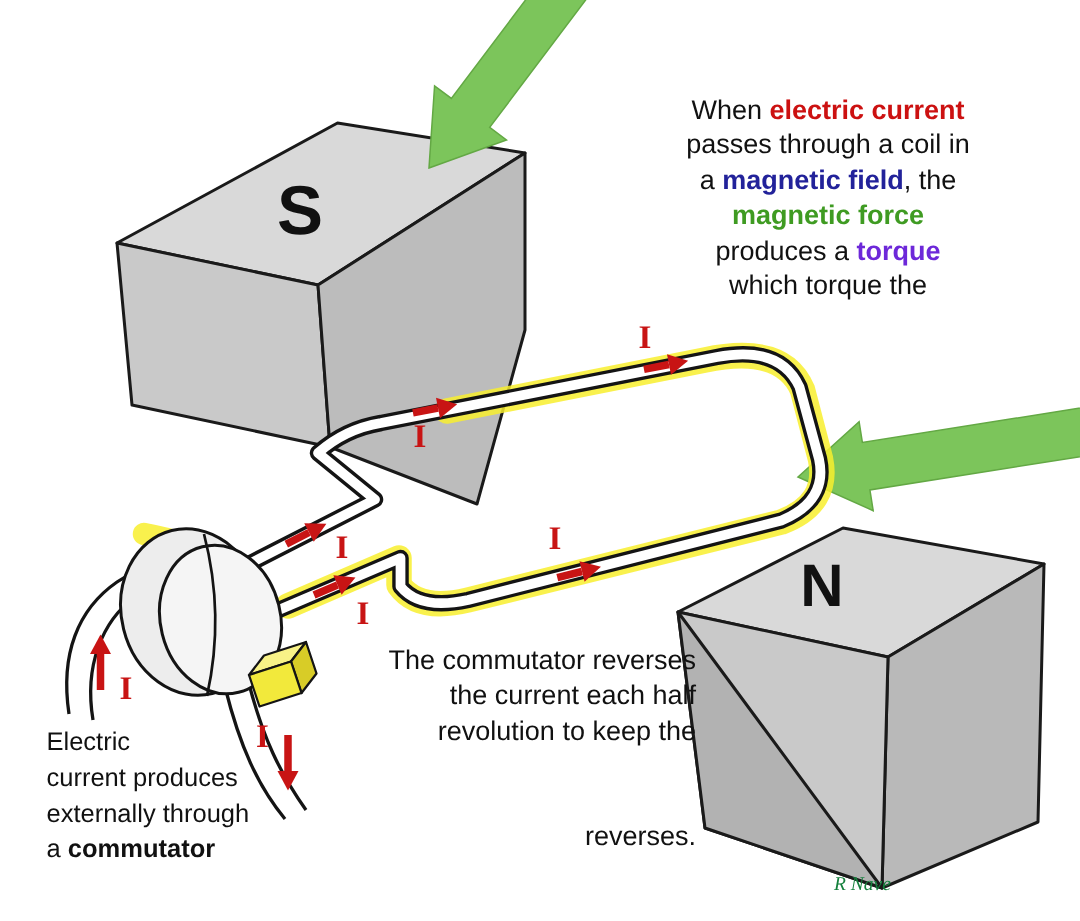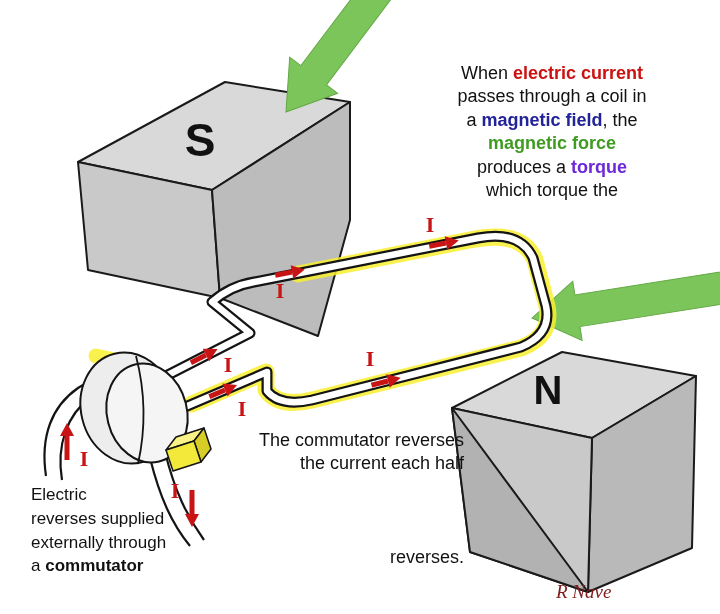--- a/index.html
+++ b/index.html
@@ -19,21 +19,21 @@
   #caption .bold{font-weight:bold;color:#6d28d9;margin-top:20px;}
   #supply-note{
     left:8px;top:483px;width:190px;font-size:17px;line-height:1.4;color:#111;text-align:left;margin-left:23px;
   }
   #supply-note .bold{font-weight:bold;}
   #commutator-note{
     left:224px;top:429px;width:240px;font-size:18px;line-height:1.3;color:#111;text-align:right;
   }
   #attribution{
     left:556px;top:581px;font-family:"Liberation Serif", serif;
-    font-style:italic;font-size:19px;color:#7f1d1d;
+    font-style:italic;font-size:13px;color:#15803d;
   }
   .sn-label{font-family:"Liberation Sans", sans-serif;font-weight:bold;fill:#111;}
   .i-label{font-family:"Liberation Serif", serif;font-weight:bold;font-size:22px;fill:#c81414;}
 </style>
 </head>
 <body>
 
 <div id="stage">
 
   <svg id="diagram" width="720" height="614" viewBox="0 0 720 614">
@@ -132,29 +132,29 @@
     <span>When </span><span class="red">electric current</span><br>
     <span>passes through a  coil in</span><br>
     <span>a </span><span class="navy">magnetic field</span><span>, the</span><br>
     <span class="green">magnetic force</span><br>
     <span>produces a </span><span class="bold">torque</span><br>
     <span>which torque the</span><br>
   </div>
 
   <div class="txt" id="supply-note">
     <span>Electric</span><br>
-    <span>reverses supplied</span><br>
+    <span>current produces</span><br>
     <span>externally through</span><br>
     <span>a </span><span class="bold">commutator</span>
   </div>
 
   <div class="txt" id="commutator-note">
     <span>The commutator reverses</span><br>
     <span>the current each half</span><br>
-    <br>
+    <span>revolution to keep the</span><br>
     <br>
     <br>
     <span>reverses.</span>
   </div>
 
   <div class="txt" id="attribution">R Nave</div>
 
 </div>
 
 </body></html>

